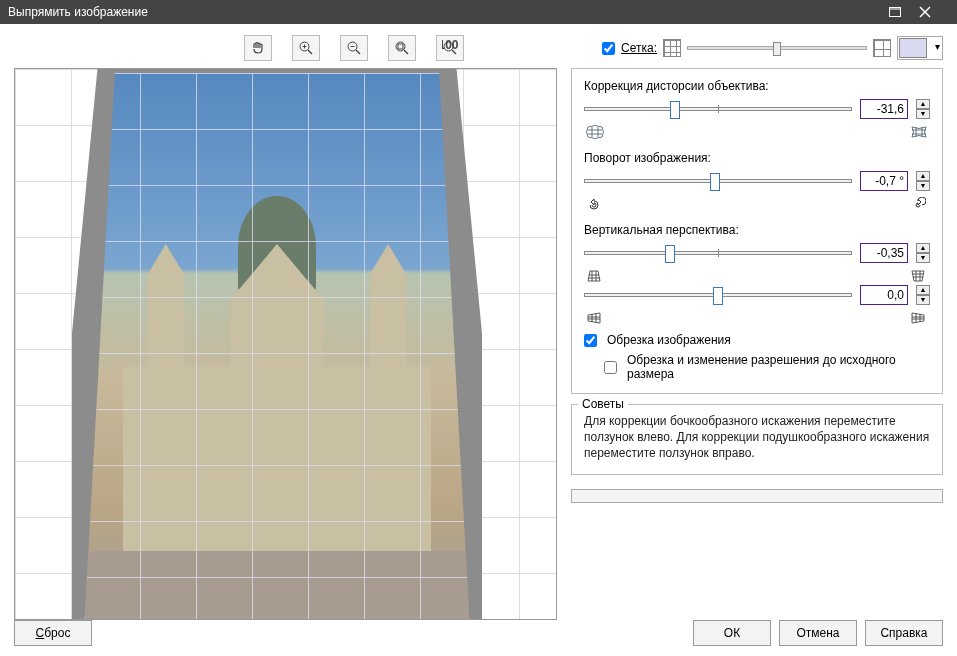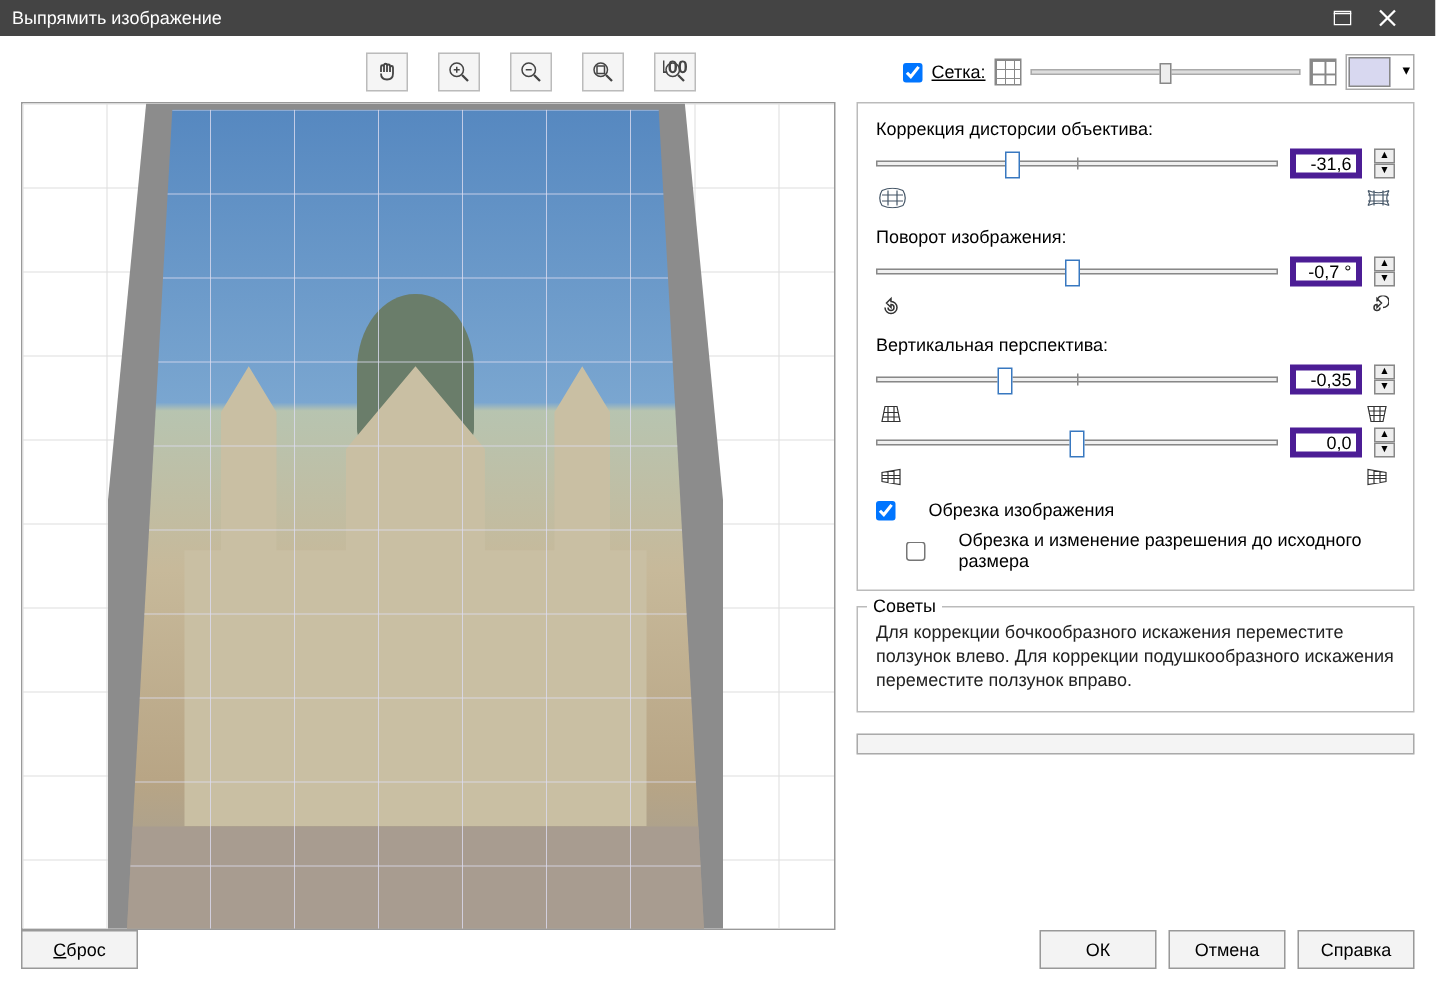--- a/index.html
+++ b/index.html
@@ -57,26 +57,26 @@
   left:12px; right:12px; top:4px; bottom:4px;
 }
 
 .panel { width:372px; display:flex; flex-direction:column; gap:6px; }
 .group { border:1px solid #bbb; padding:10px 12px 12px; }
 .ctrl-label { margin-bottom:6px; }
 .slider-row { display:flex; align-items:center; gap:8px; }
 .big-slider { flex:1; height:4px; border:1px solid #888; position:relative; background:#f0f0f0; }
 .big-slider .tick { position:absolute; top:-3px; bottom:-3px; width:1px; background:#888; }
 .big-slider .thumb { position:absolute; top:-7px; width:10px; height:18px; border:1px solid #3878c0; background:#fff; transform:translateX(-50%); cursor:pointer; }
-.val-box { width:48px; height:20px; border:4px solid #4c1d95; text-align:right; padding:1px 3px; background:#fff; }
+.val-box { width:48px; height:20px; border:1px solid #4c1d95; text-align:right; padding:1px 3px; background:#fff; }
 .spin { width:14px; display:flex; flex-direction:column; }
 .spin div { height:10px; border:1px solid #888; background:#eee; font-size:7px; text-align:center; line-height:7px; cursor:pointer; }
 .icon-row { display:flex; justify-content:space-between; margin-top:6px; padding:0 2px; }
 .ic { width:18px; height:16px; }
-.chk-row { display:flex; align-items:center; gap:22px; margin-top:6px; }
+.chk-row { display:flex; align-items:center; gap:10px; margin-top:6px; }
 .chk-row input { width:13px; height:13px; }
 .indent { margin-left:20px; }
 
 .tips { border:1px solid #bbb; padding:8px 12px 12px; position:relative; margin-top:4px; }
 .tips .legend { position:absolute; top:-8px; left:6px; background:#fff; padding:0 4px; }
 .tips-text { line-height:1.35; color:#222; }
 
 .progress { height:14px; border:1px solid #aaa; background:#f4f4f4; margin-top:8px; }
 
 .footer { display:flex; margin-top:0; gap:8px; }

